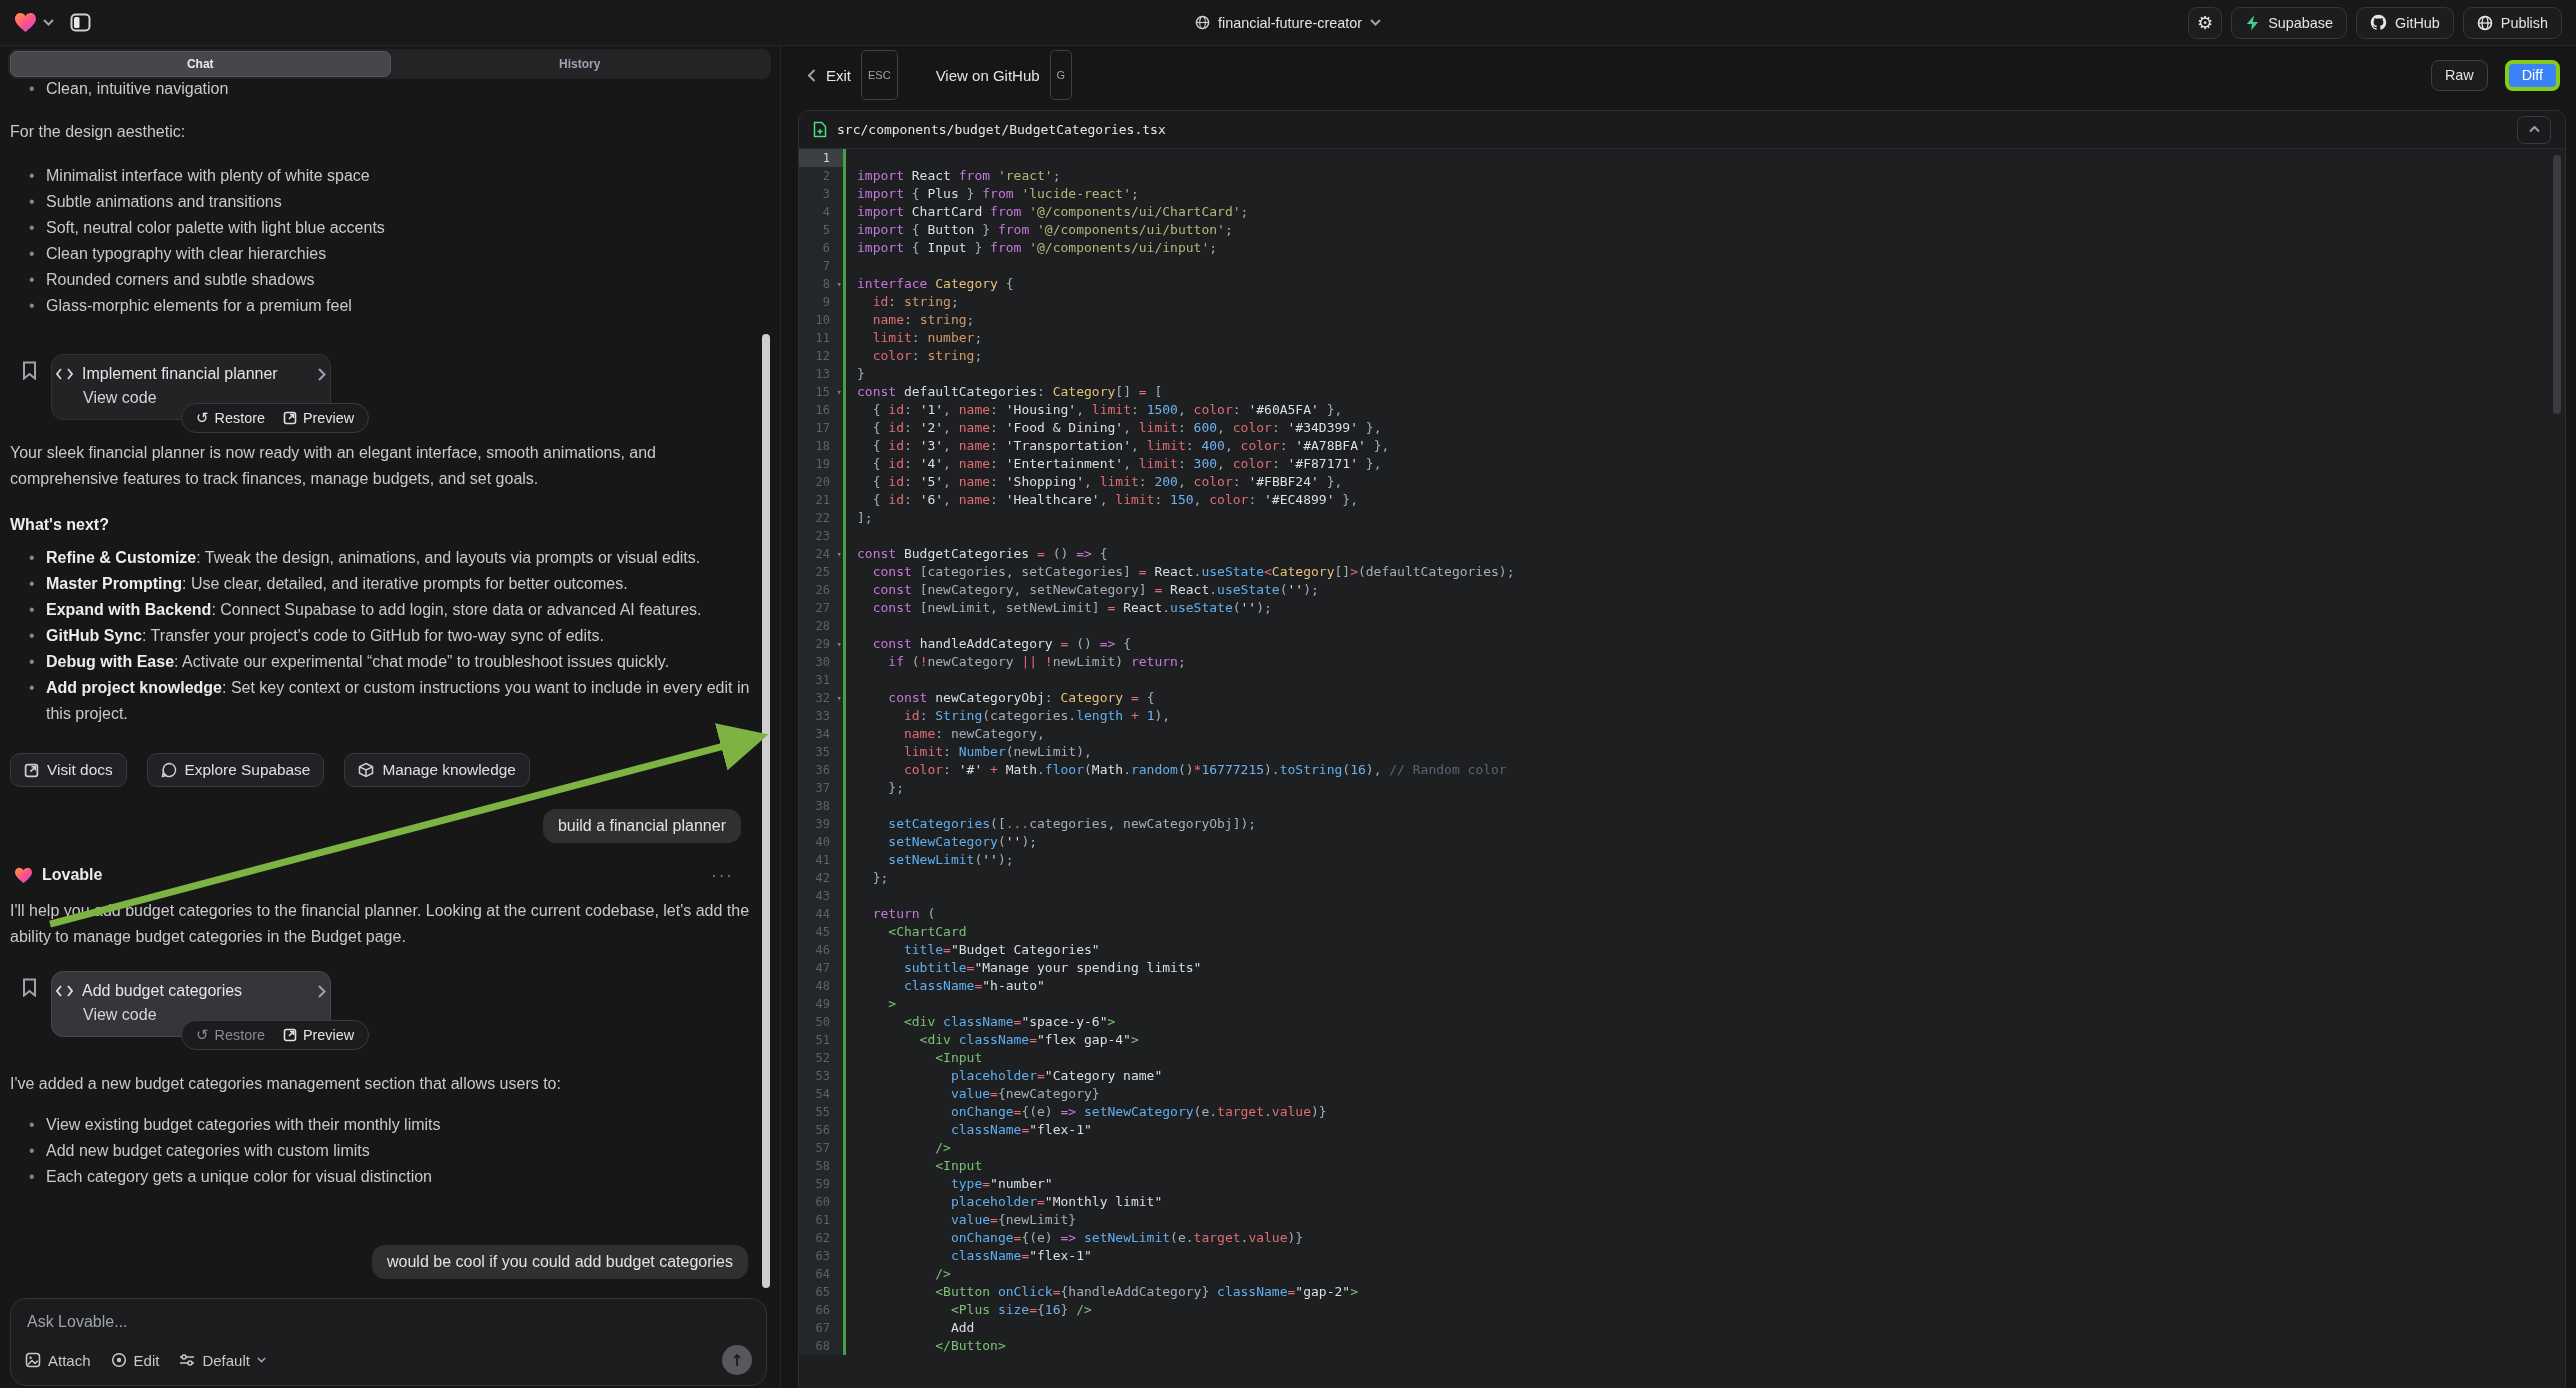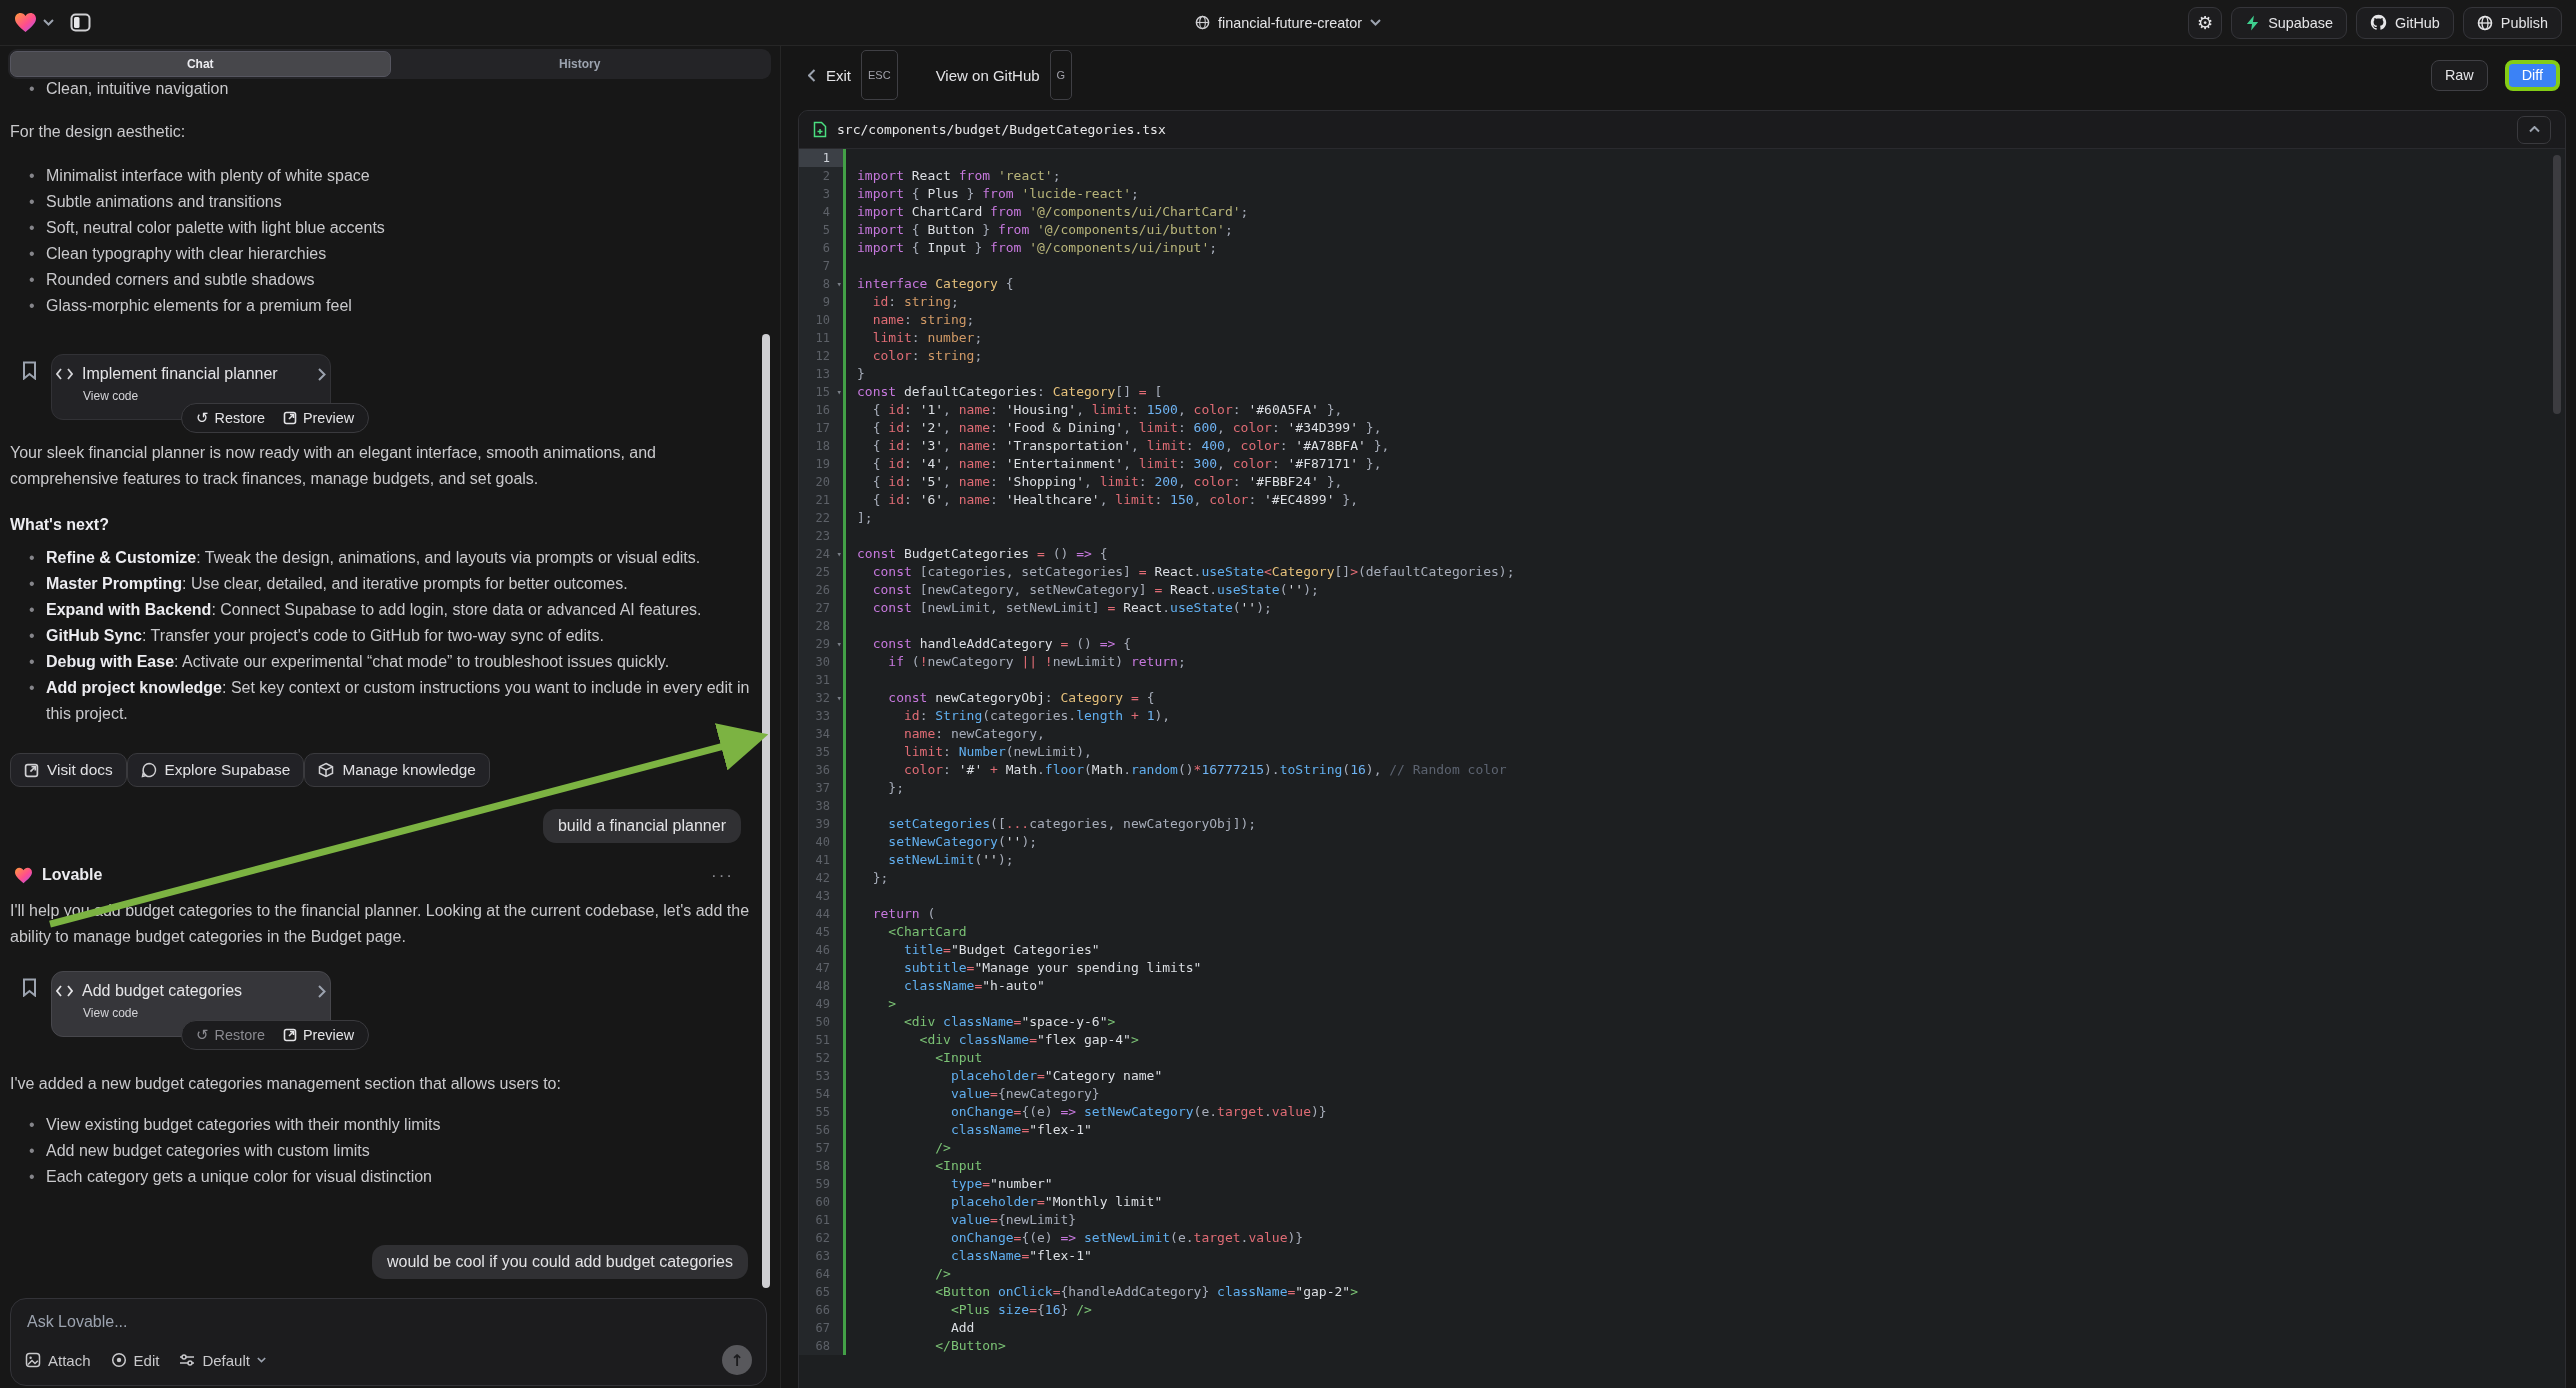--- a/index.html
+++ b/index.html
@@ -35,21 +35,21 @@
   .bullet-item::before { content:"•"; position:absolute; left:19px; color:#85858a; }
   .bullet-item b { color:#ececf0; }
   .bold-head { font-weight:700; color:#ececf0; }
 
   .edit-card { position:absolute; width:280px; height:66px; border-radius:12px; padding:10px 4px;
     cursor:pointer; }
   .card-v1 { background:#232326; border:1px solid #323236; }
   .card-v2 { background:#36363a; border:1px solid #47474c; }
   .card-row { display:flex; align-items:center; gap:9px; font-size:16px; color:#e4e4e7; }
   .card-row .spacer { flex:1; }
-  .view-code { margin-left:27px; margin-top:6px; font-size:12px; color:#d4d4d8; cursor:pointer; }
+  .view-code { margin-left:27px; margin-top:6px; font-size:16px; color:#d4d4d8; cursor:pointer; }
   .pill { position:absolute; left:129px; bottom:-14px; height:30px; display:flex; align-items:center;
     gap:18px; padding:0 14px; background:#1c1c1e; border:1px solid #3a3a3e; border-radius:15px;
     font-size:14.4px; color:#e4e4e7; white-space:nowrap; }
   .pill .restore-dim { color:#8a8a90; }
   .pill span { display:flex; align-items:center; gap:6px; cursor:pointer; }
   .restore-glyph { font-family:"DejaVu Sans", sans-serif; font-size:15px; }
   .bookmark { position:absolute; left:22px; }
 
   .action-btn { display:flex; align-items:center; gap:8px; height:34px; padding:0 13px;
     background:#222226; border:1px solid #3a3a3e; border-radius:10px; font-size:15.4px;
@@ -232,21 +232,21 @@
 
   <div class="abs chat-text" style="top:499px; left:10px; width:745px" id="next-list">
       <div class="bullet-item"><b>Refine &amp; Customize</b>: Tweak the design, animations, and layouts via prompts or visual edits.</div>
       <div class="bullet-item"><b>Master Prompting</b>: Use clear, detailed, and iterative prompts for better outcomes.</div>
       <div class="bullet-item"><b>Expand with Backend</b>: Connect Supabase to add login, store data or advanced AI features.</div>
       <div class="bullet-item"><b>GitHub Sync</b>: Transfer your project's code to GitHub for two-way sync of edits.</div>
       <div class="bullet-item"><b>Debug with Ease</b>: Activate our experimental “chat mode” to troubleshoot issues quickly.</div>
       <div class="bullet-item"><b>Add project knowledge</b>: Set key context or custom instructions you want to include in every edit in this project.</div>
     </div>
 
-  <div class="abs" style="top:707px; left:10px; display:flex; gap:0">
+  <div class="abs" style="top:707px; left:10px; display:flex; gap:20px">
     <div class="action-btn">
       <svg class="ic" width="15" height="15" viewBox="0 0 14 14">
         <rect x="1.5" y="1.5" width="11" height="11" rx="2" fill="none" stroke="#d0d0d3" stroke-width="1.6"></rect>
         <polyline points="6,8 10.5,3.5" fill="none" stroke="#d0d0d3" stroke-width="1.6"></polyline>
         <polyline points="7,3.5 10.5,3.5 10.5,7" fill="none" stroke="#d0d0d3" stroke-width="1.6"></polyline>
       </svg>
       <span>Visit docs</span>
     </div>
     <div class="action-btn">
       <svg class="ic" width="16" height="16" viewBox="0 0 16 16">

